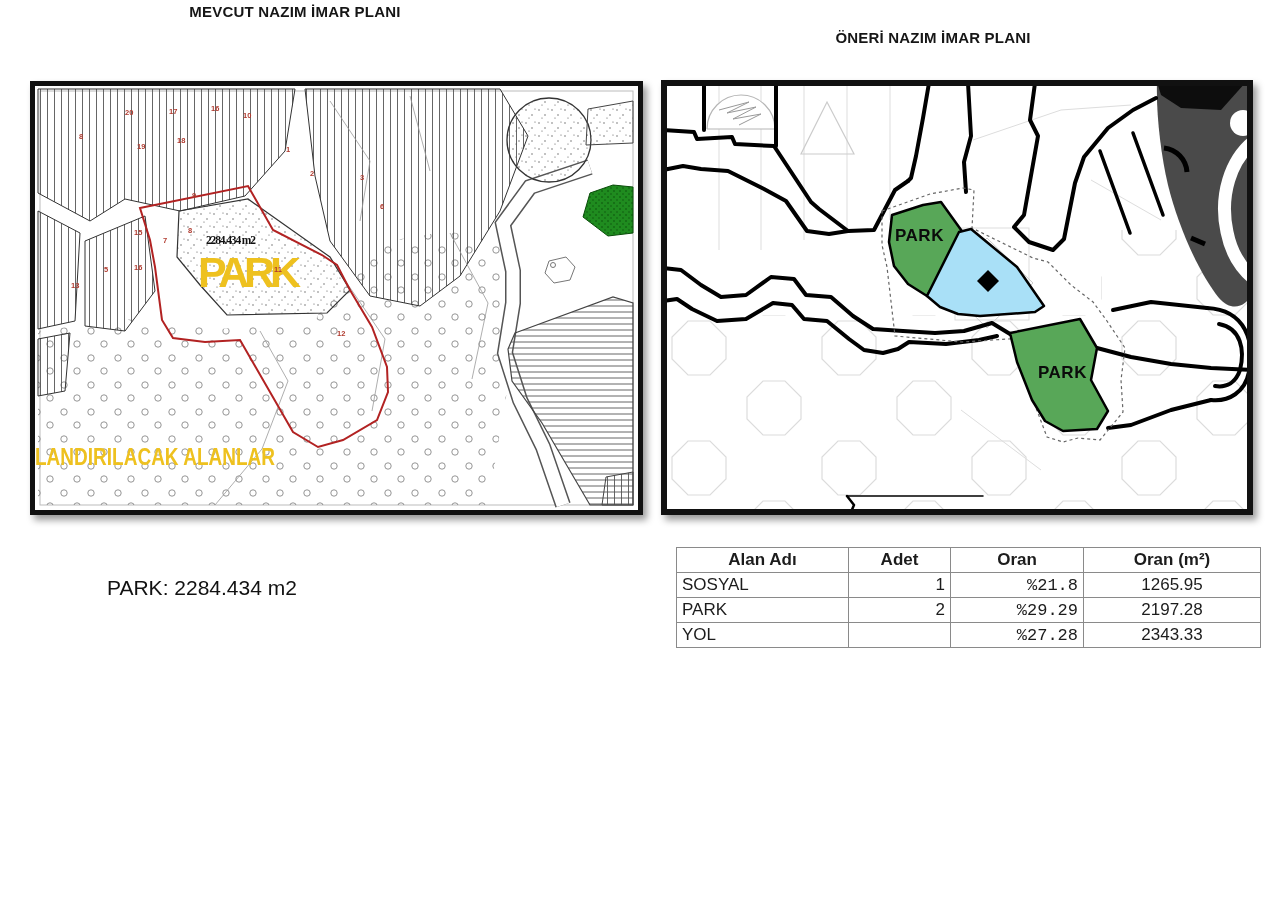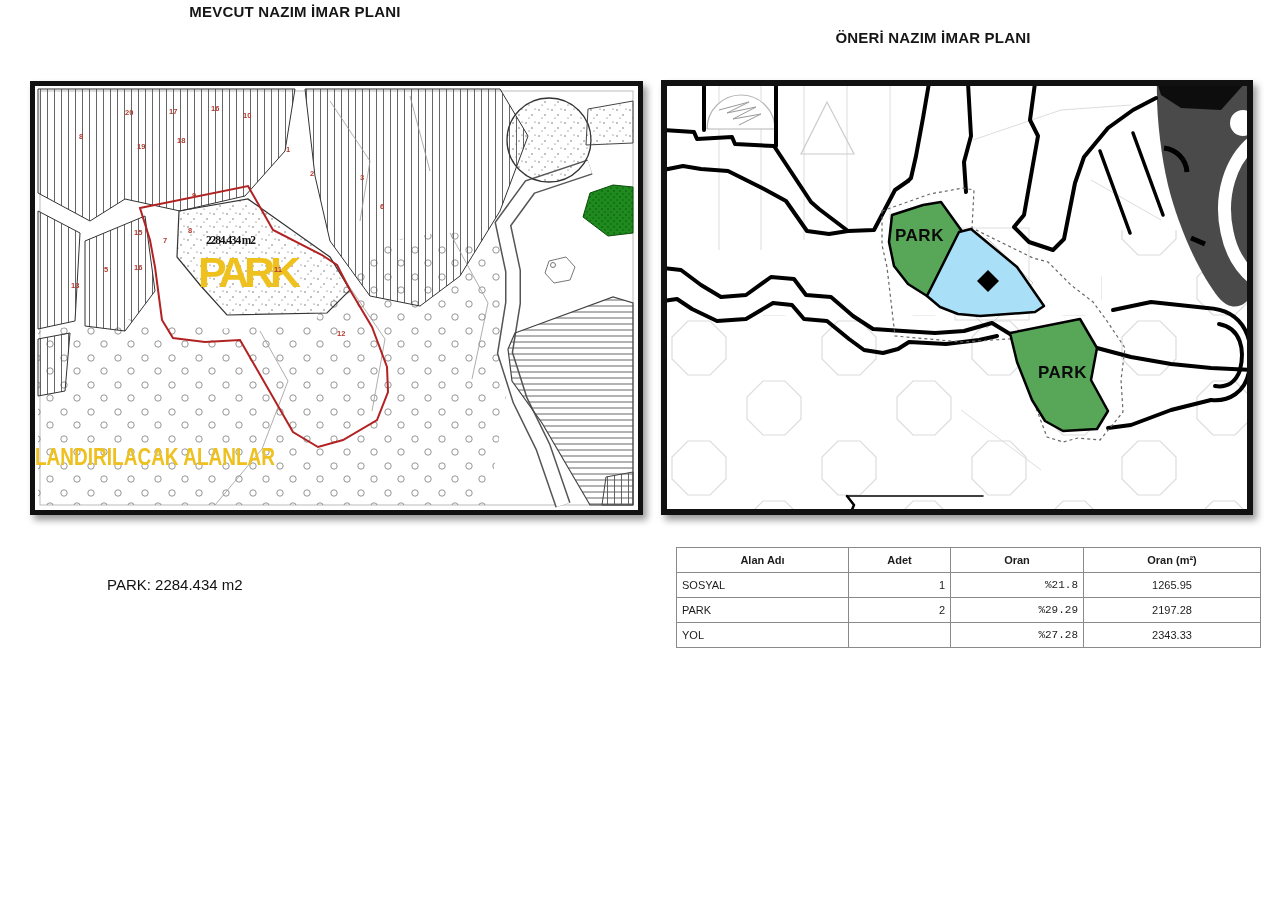--- a/index.html
+++ b/index.html
@@ -4,23 +4,23 @@
 <style>
   html,body{margin:0;padding:0;background:#fff;}
   body{font-family:"Liberation Sans",sans-serif;color:#1a1a1a;}
   .canvas{position:relative;width:1273px;height:900px;background:#fff;overflow:hidden;}
   .title{position:absolute;top:3px;font-size:15px;font-weight:bold;letter-spacing:.2px;text-align:center;width:300px;color:#161616;}
   .title.left{left:145px;}
   .title.right{left:783px;margin-top:26px;}
   .map{position:absolute;box-shadow:4px 5px 7px rgba(0,0,0,.40);}
   .map.left-map{left:30px;top:81px;width:613px;height:434px;}
   .map.right-map{left:661px;top:80px;width:592px;height:435px;}
-  .summary{position:absolute;left:107px;top:576px;font-size:15px;color:#111;}
+  .summary{position:absolute;left:107px;top:576px;font-size:21px;color:#111;}
   .summary .s-line{margin-bottom:27px;white-space:pre;}
-  table.area{position:absolute;left:676px;top:547px;border-collapse:collapse;font-size:11px;color:#1c1c1c;background:#fff;}
+  table.area{position:absolute;left:676px;top:547px;border-collapse:collapse;font-size:17px;color:#1c1c1c;background:#fff;}
   table.area th,table.area td{border:1px solid #8a8a8a;padding:2px 5px;height:25px;box-sizing:border-box;}
   table.area th{font-weight:bold;text-align:center;}
   td.c-alan{width:172px;text-align:left;}
   td.c-adet{width:102px;text-align:right;}
   td.c-oran{width:133px;text-align:right;font-family:Liberation Mono, monospace;}
   td.c-durum{width:177px;text-align:center;}
   svg text{user-select:none;}
 </style>
 </head>
 <body>

